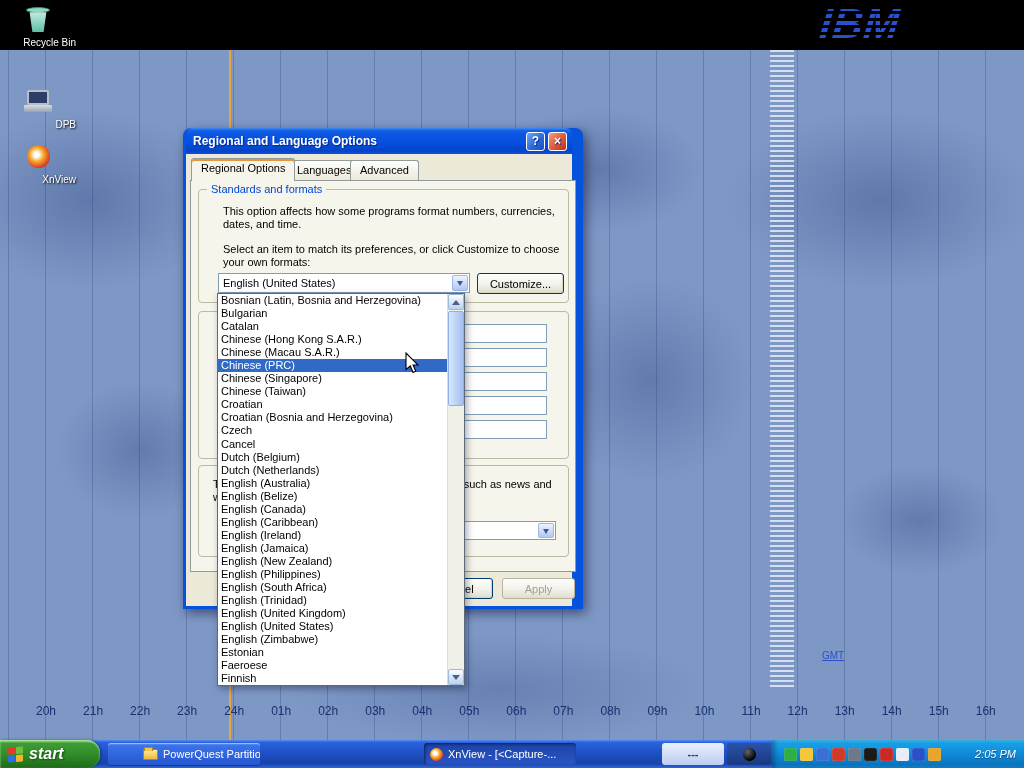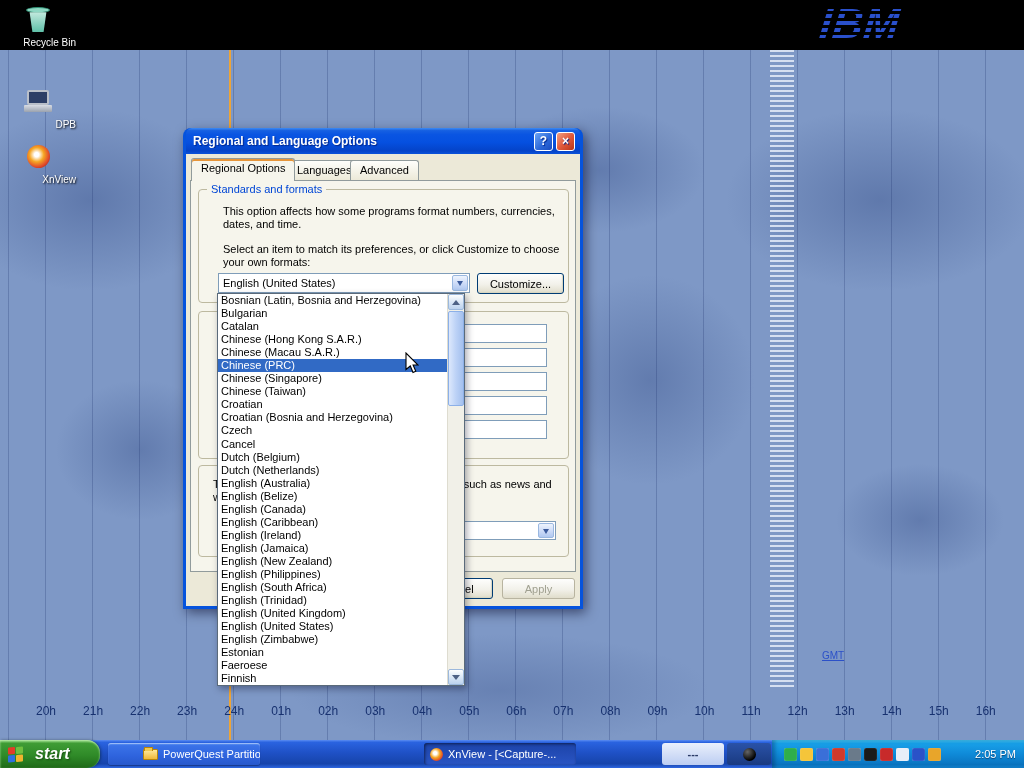--- a/index.html
+++ b/index.html
@@ -34,21 +34,21 @@
   .desk-icon .glyph { width:30px; height:28px; margin:0 auto 3px auto; position:relative; }
   .rb-body { position:absolute; left:5px; top:4px; width:20px; height:22px; background:linear-gradient(180deg,#cdeee4,#5fc0a8); clip-path:polygon(8% 10%, 92% 10%, 78% 100%, 22% 100%); border-radius:2px; }
   .rb-lid { position:absolute; left:3px; top:1px; width:24px; height:6px; background:#8fd8c4; border-radius:50%; border:1px solid #2f8f74; }
   .laptop-screen { position:absolute; left:4px; top:2px; width:22px; height:15px; background:#2c3e66; border:2px solid #b9bfc9; border-radius:2px; }
   .laptop-base { position:absolute; left:1px; top:17px; width:28px; height:7px; background:linear-gradient(180deg,#d8dce4,#9aa2ae); border-radius:1px; }
   .xnview-glyph { position:absolute; left:4px; top:2px; width:23px; height:23px; border-radius:50%;
     background:radial-gradient(circle at 42% 42%, #ffffff 12%, #f5a623 38%, #e0482a 66%, #8f2412 90%); }
 
   
   .dialog { position:absolute; left:183px; top:128px; width:400px; height:481px;
-    background:#0553dd; padding:0 3px 3px 3px; border-radius:8px 8px 0 0;
+    background:#0553dd; padding:0 11px 3px 3px; border-radius:8px 8px 0 0;
     box-shadow:3px 4px 12px rgba(0,0,30,.5); z-index:10; }
   .titlebar { height:26px; display:flex; align-items:center; padding:0 5px 0 7px; border-radius:6px 6px 0 0;
     background:linear-gradient(180deg,#3f8cf3 0%,#1660e2 10%,#0a55e2 25%,#0550e0 55%,#0443c8 88%,#0a52da 100%);
     color:#fff; font-weight:bold; font-size:12px; text-shadow:1px 1px 1px #00268c; }
   .titlebar .ttl { flex:1; white-space:nowrap; overflow:hidden; }
   .tbtn { width:19px; height:19px; margin-left:3px; border:1px solid #fff; border-radius:3px;
     display:flex; align-items:center; justify-content:center; color:#fff; font-weight:bold; font-size:12px; }
   .tbtn.help { background:linear-gradient(135deg,#6aa4f5 0%,#2a66d8 60%,#1a4cc0 100%); }
   .tbtn.close { background:linear-gradient(135deg,#f0a084 0%,#e25b3c 50%,#b83418 100%); }
 
@@ -108,21 +108,21 @@
 
   
   .cursor { position:absolute; left:405px; top:352px; z-index:60; }
 
   
   .taskbar { position:absolute; left:0; top:740px; width:1024px; height:28px; z-index:40;
     background:linear-gradient(180deg,#5b8df2 0%,#2a63e0 8%,#1f51c6 45%,#1744ab 85%,#2e66e0 100%); }
   .start-btn { position:absolute; left:0; top:0; width:100px; height:28px;
     background:linear-gradient(180deg,#8ed47e 0%,#3f9c35 12%,#2f8a28 55%,#1f6a18 100%);
     border-radius:0 13px 13px 0; box-shadow:1px 0 3px rgba(0,20,0,.4), inset 0 1px 2px #b8eaa8;
-    display:flex; align-items:center; gap:12px; padding-left:8px;
+    display:flex; align-items:center; gap:6px; padding-left:8px;
     color:#fff; font-weight:bold; font-style:italic; font-size:16px; text-shadow:1px 1px 2px #164a10; }
   .flag { display:grid; grid-template-columns:7px 7px; grid-template-rows:7px 7px; gap:1px; transform:skewY(-4deg); }
   .flag span { border-radius:1px; }
   .f1{background:#e23c28;} .f2{background:#6fbf3f;} .f3{background:#2f6fe0;} .f4{background:#f0b52f;}
 
   .tb-btn { position:absolute; top:3px; height:22px; width:152px; border-radius:3px;
     background:linear-gradient(180deg,#5b93f5 0%,#3a72e8 12%,#2e63dd 60%,#2758cc 100%);
     box-shadow:inset 0 1px 1px rgba(255,255,255,.45), 0 1px 1px rgba(0,0,20,.3);
     color:#fff; font-size:11px; display:flex; align-items:center; gap:5px; padding:0 6px;
     overflow:hidden; white-space:nowrap; }
@@ -139,21 +139,21 @@
   .tb-sep { position:absolute; left:662px; top:3px; width:62px; height:22px; border-radius:3px;
     background:linear-gradient(180deg,#eaf0fc,#bccdf2); color:#2a3a66; font-weight:bold; font-size:11px;
     display:flex; align-items:center; justify-content:center; }
   .tb-dark { position:absolute; left:727px; top:3px; width:44px; height:22px; border-radius:3px;
     background:linear-gradient(180deg,#2a52a8,#1a3a80); display:flex; align-items:center; justify-content:center; }
   .ic-ball { width:13px; height:13px; border-radius:50%; background:radial-gradient(circle at 35% 30%, #666, #000 70%); }
 
   .tray { position:absolute; right:0; top:0; width:252px; height:28px;
     background:linear-gradient(180deg,#43c7f5 0%,#18a0e8 12%,#0f8ad8 50%,#0a74c0 88%,#1590e0 100%);
     box-shadow:inset 3px 0 4px rgba(0,0,40,.3);
-    display:flex; align-items:center; gap:3px; padding:0 8px 0 12px; }
+    display:flex; align-items:center; gap:3px; padding:0 8px 0 12px;font-style:italic; }
   .tray-icon { width:13px; height:13px; border-radius:2px; flex:none; box-shadow:inset 0 0 1px rgba(255,255,255,.6); }
   .clock { margin-left:auto; color:#fff; font-size:11px; text-shadow:0 1px 1px rgba(0,0,30,.5); }
 </style>
 </head>
 <body>
 
 <div>
   <div class="top-band">
     <div class="ibm-wrap">
       <div class="ibm-text">IBM</div>

